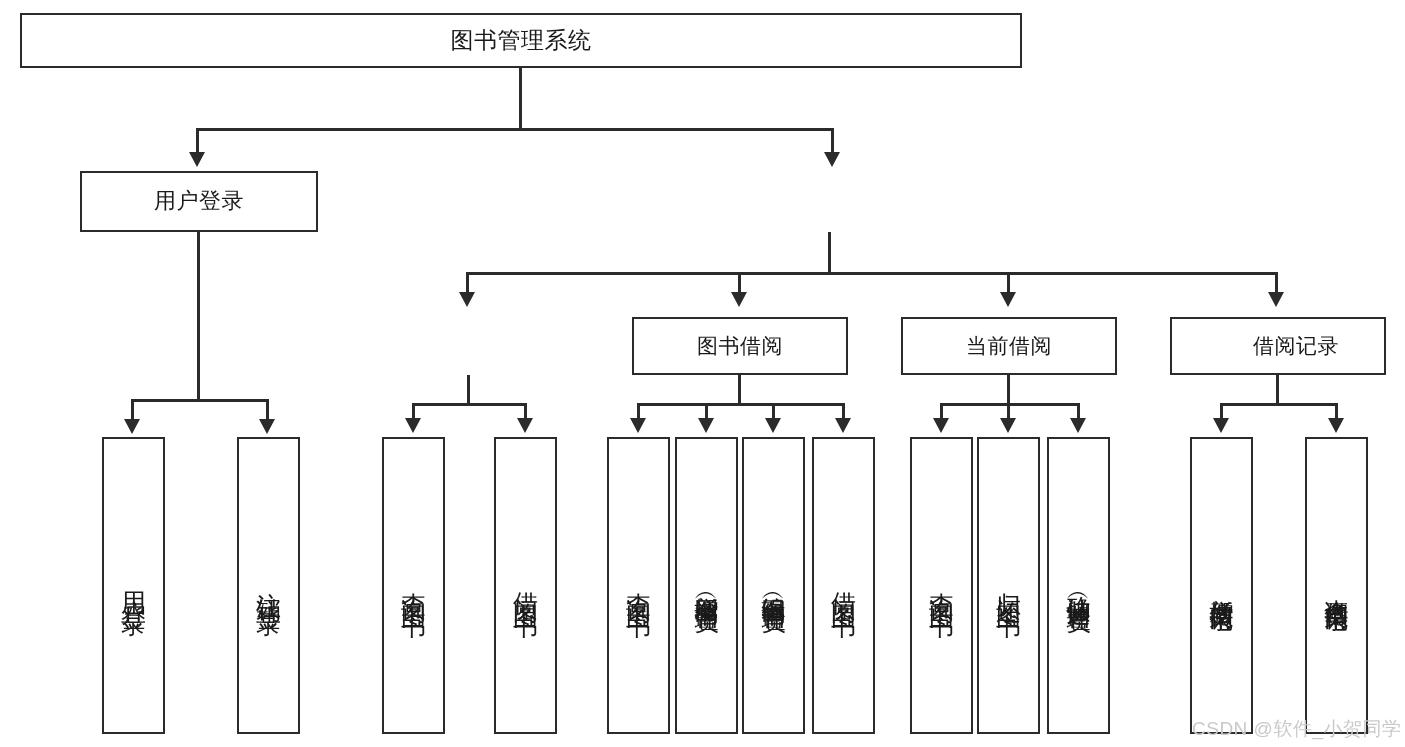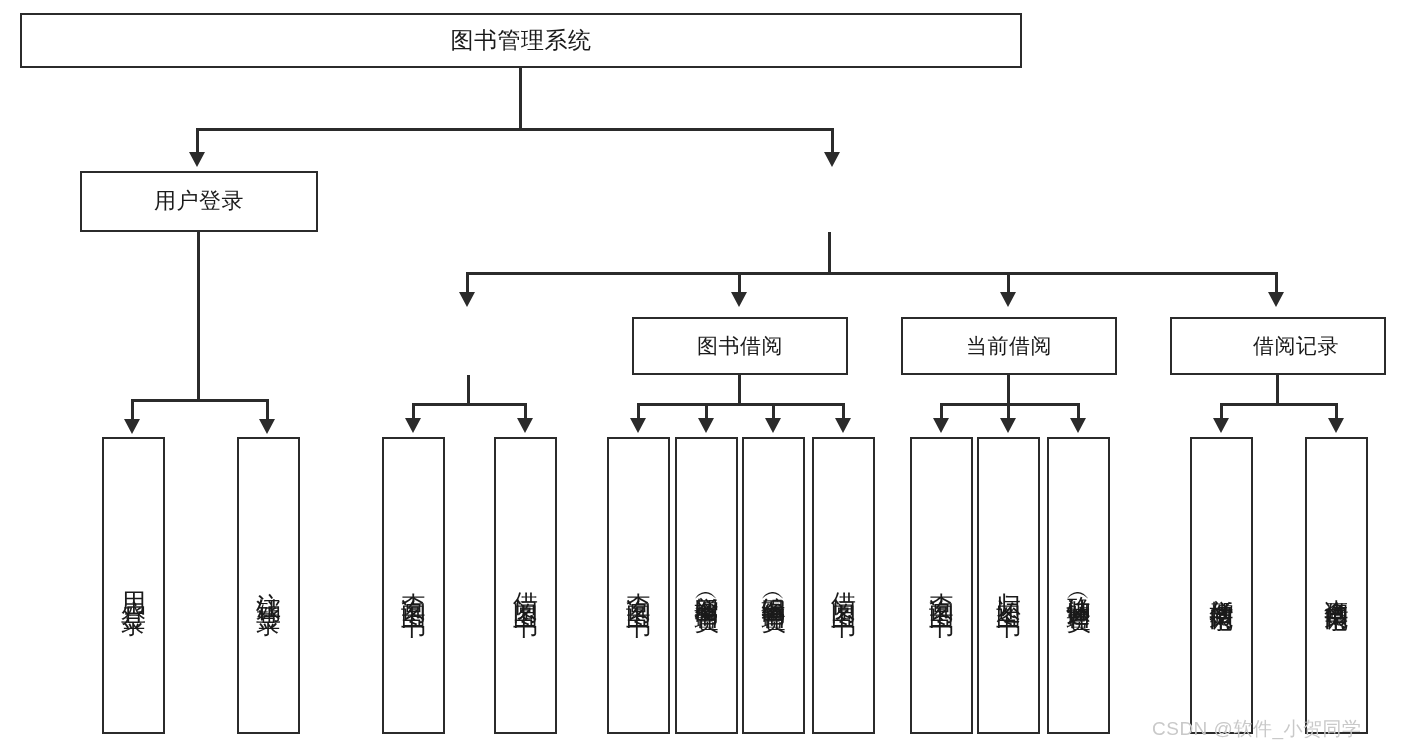--- a/index.html
+++ b/index.html
@@ -201,15 +201,15 @@
     <span class="label">确认归还（管理员）</span>
   </div>
 
   <div class="node leaf tight" style="left:1190px; top:437px; width:63px; height:297px;">
     <span class="label">新增借阅记录</span>
   </div>
   <div class="node leaf tight" style="left:1305px; top:437px; width:63px; height:297px;">
     <span class="label">查询借阅记录</span>
   </div>
 
-  <div id="watermark" style="left:1152px; top:716px;text-align:center;">CSDN @软件_小贺同学</div>
+  <div id="watermark" style="left:1192px; top:716px;text-align:center;">CSDN @软件_小贺同学</div>
 
 </div>
 
 </body></html>

